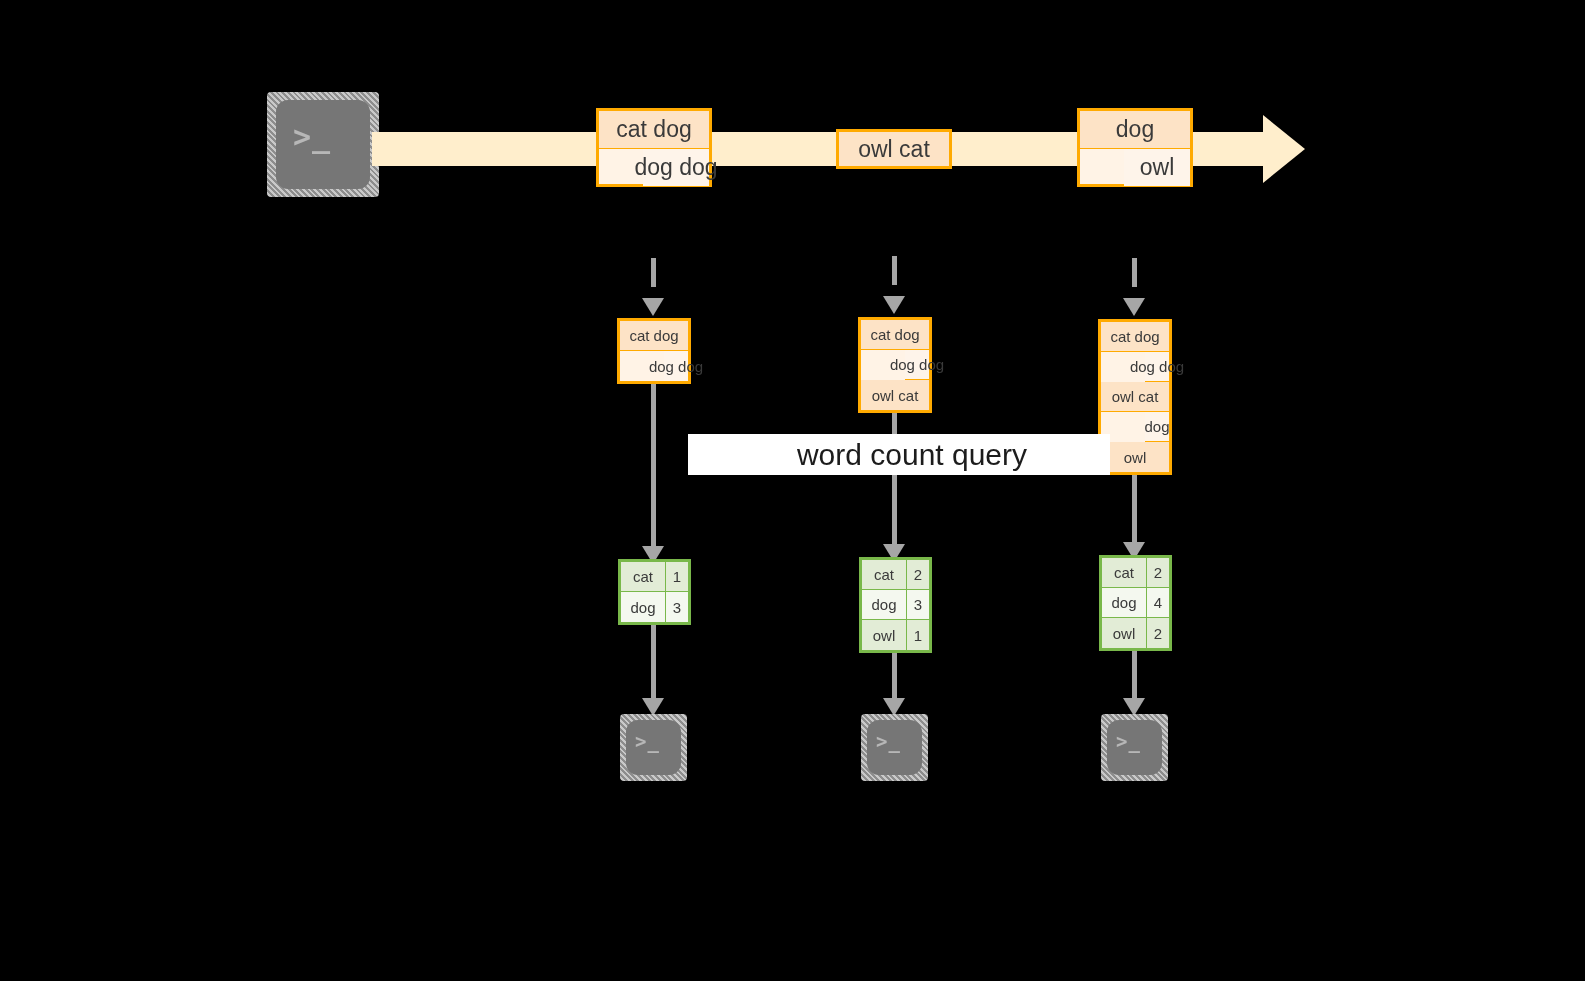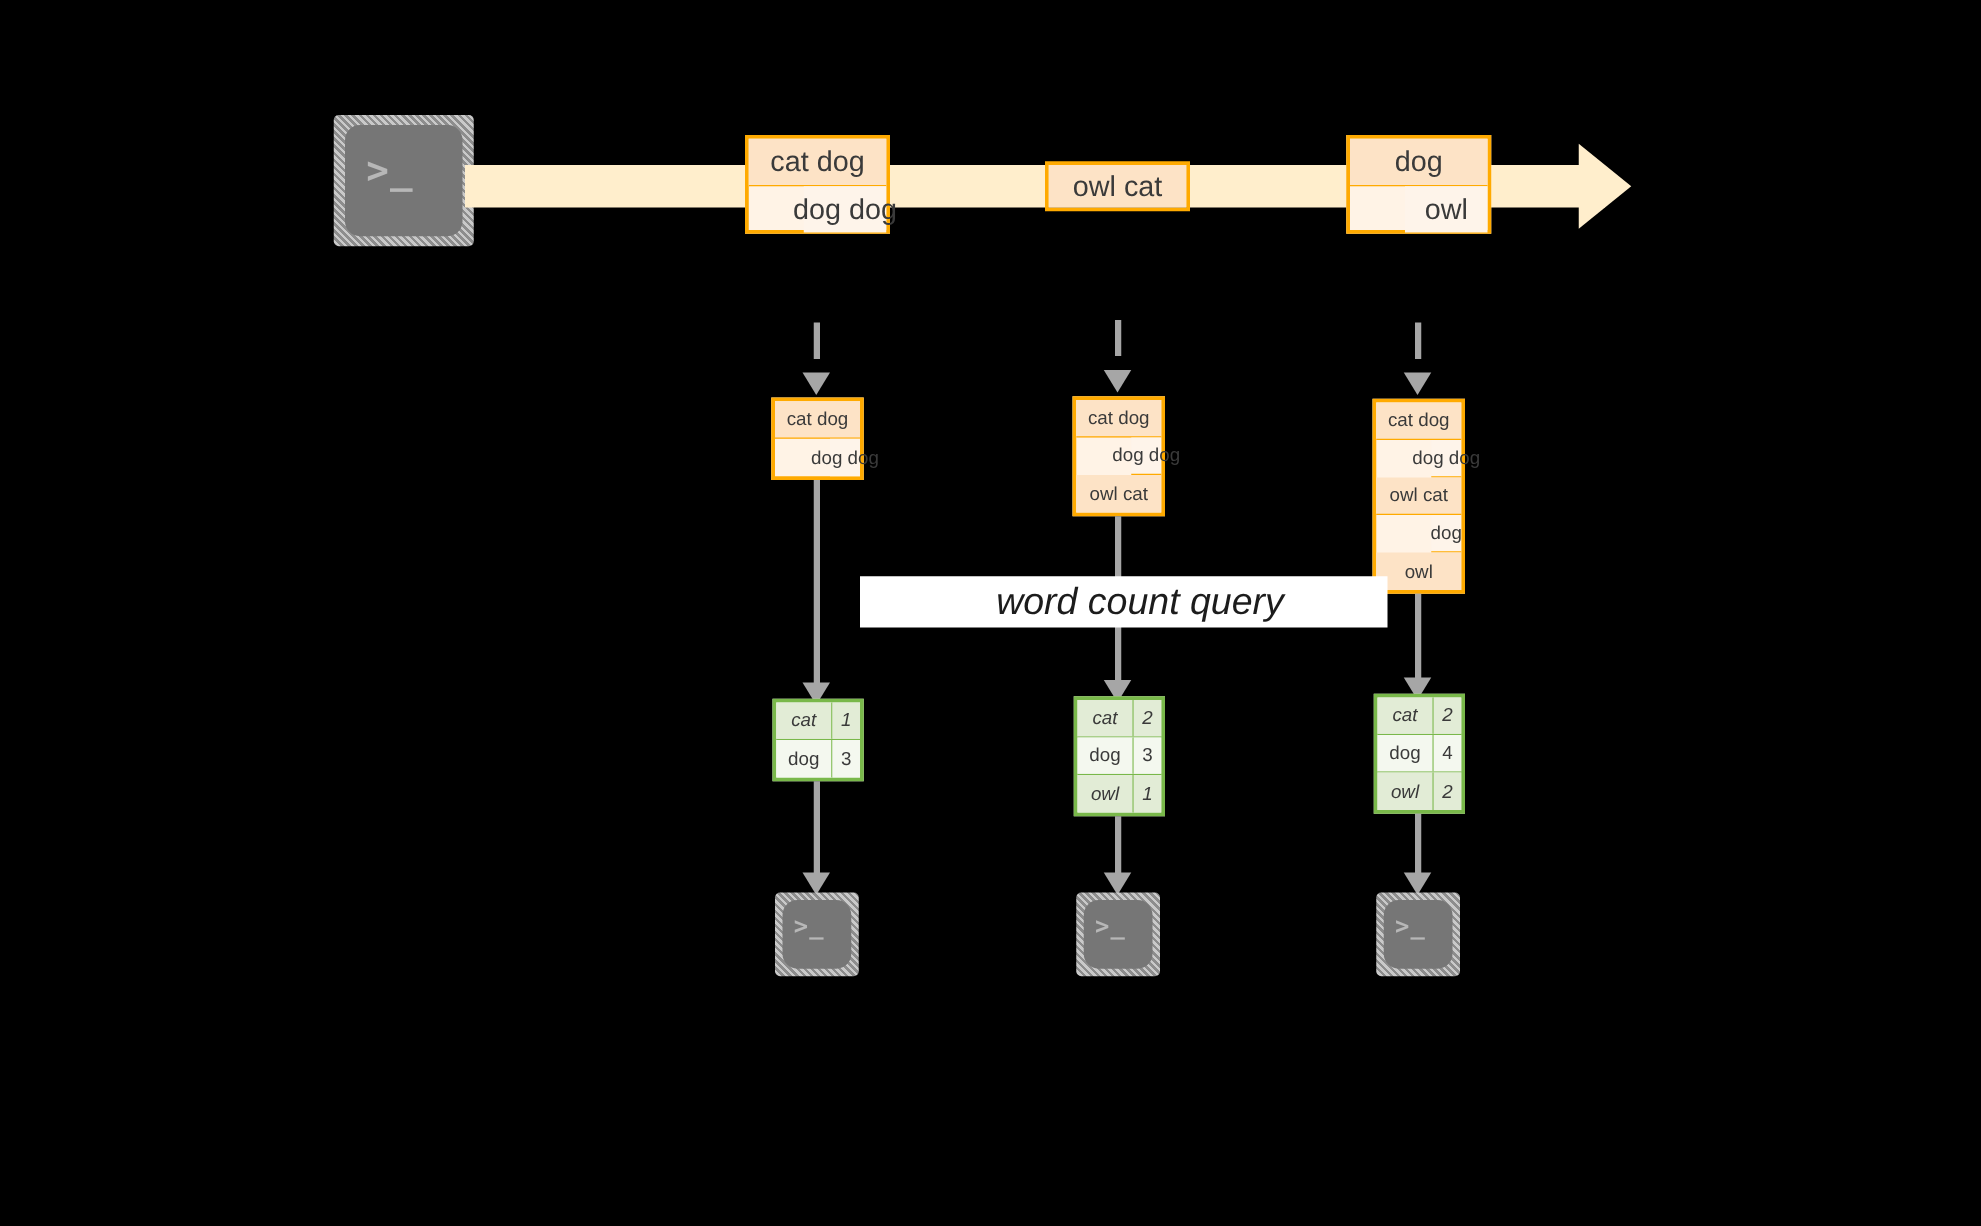--- a/index.html
+++ b/index.html
@@ -98,21 +98,21 @@
     box-sizing: border-box;
     display: flex;
     align-items: center;
     justify-content: center;
     font-size: 15px;
     color: #3a3a3a;
     white-space: nowrap;
   }
   .greentable .gkey { border-right: 1.5px solid #79b84a; }
   .greentable .grow.tint .gkey,
-  .greentable .grow.tint .gval { background: #e2ecd6; font-style: italic; }
+  .greentable .grow.tint .gval { background: #e2ecd6; }
   .greentable .grow.plain .gkey,
   .greentable .grow.plain .gval { background: #f4f8ef; }
 
   
   .arrowline {
     position: absolute;
     width: 5px;
     background: #a6a6a6;
   }
   .arrowline.dashed {
@@ -240,21 +240,21 @@
   </div>
 
   <div class="msgbox stack" style="left:1098px; top:319px; width:74px; height:156px;">
     <div class="cell tint" style="height:30px;">cat dog</div>
     <div class="cell plain" style="height:30px;">dog dog</div>
     <div class="cell tint" style="height:30px;">owl cat</div>
     <div class="cell plain" style="height:30px;">dog</div>
     <div class="cell tint" style="height:30px;">owl</div>
   </div>
 
-  <div class="whiteband" style="left:688px; top:461px; width:422px; height:41px;font-style:italic;">
+  <div class="whiteband" style="left:688px; top:434px; width:422px; height:41px;">
     <div class="label">word count query</div>
   </div>
 
   <div class="arrowline" style="left:1132px; top:475px; height:78px;"></div>
   <div class="arrowhead" style="left:1123px; top:542px;"></div>
 
   <div class="greentable" style="left:1099px; top:555px; width:73px; height:96px;">
     <div class="grow tint" style="height:30px;">
       <div class="gkey" style="width:45px;">cat</div>
       <div class="gval" style="width:22px;">2</div>

